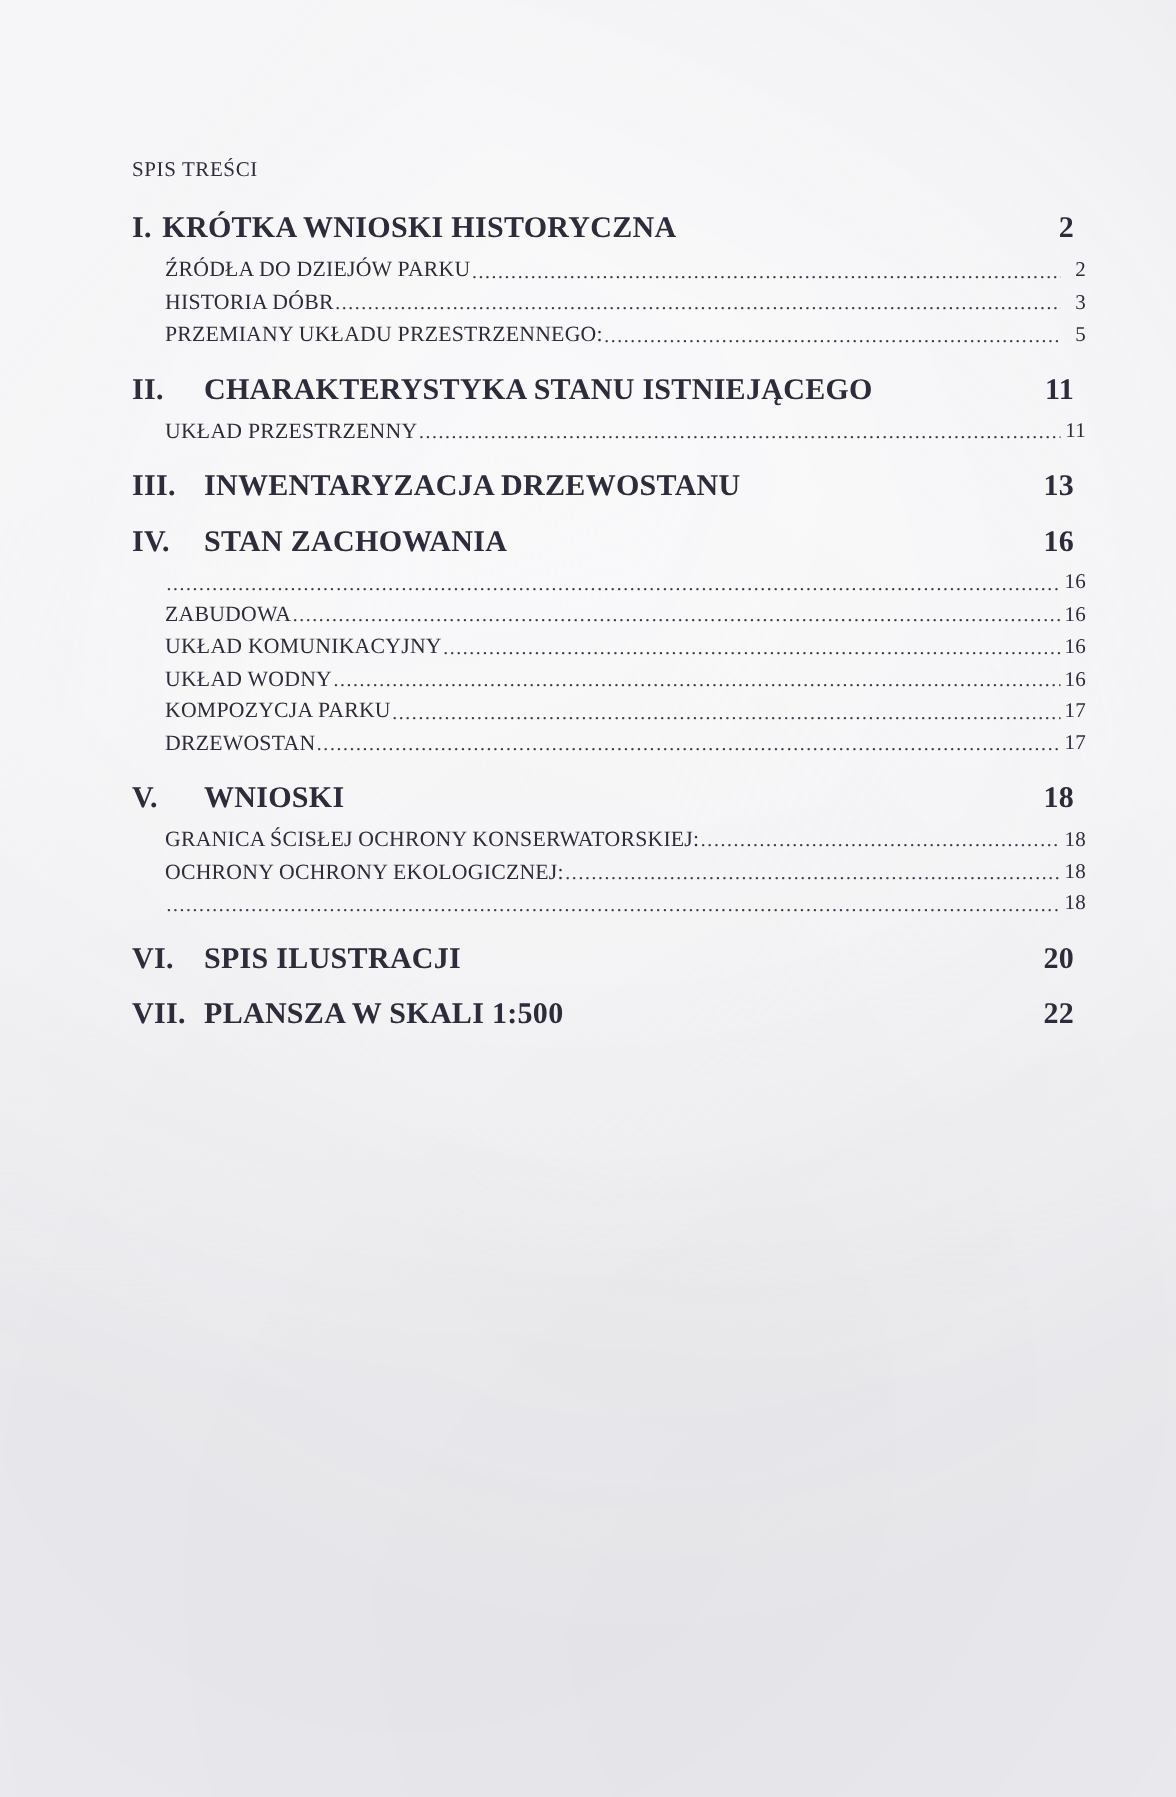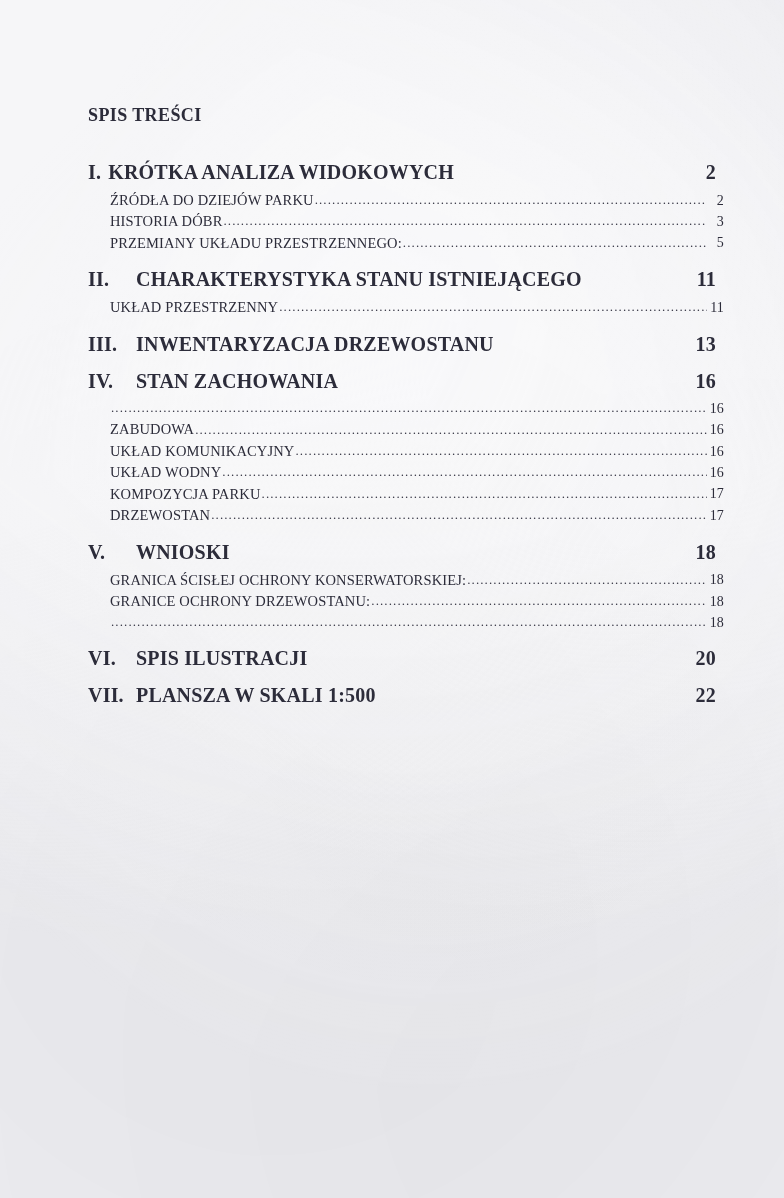--- a/index.html
+++ b/index.html
@@ -30,25 +30,25 @@
   }
 
   .toc {
     position: absolute;
     left: 88px;
     top: 106px;
     width: 636px;
   }
 
   .toc-title {
-    font-size: 18px;
-    font-weight: bold;
+    font-size: 14px;
+    font-weight: normal;
     letter-spacing: 0.4px;
     line-height: 1.1;
-    margin: 0 0 35px 0;
+    margin: 0 0 20px 0;
   }
 
   
   .l1 {
     display: flex;
     align-items: baseline;
     font-weight: bold;
     font-size: 20px;
     letter-spacing: 0.2px;
     margin-top: 14px;
@@ -115,21 +115,21 @@
 <body>
 
 <div class="paper-grain"></div>
 
 <div class="toc">
   <div class="toc-title">SPIS TREŚCI</div>
   <div id="toc-body">
       <div class="group">
         <div class="l1 tight">
           <span class="l1-num">I.</span>
-          <span class="l1-title">KRÓTKA ANALIZA WIDOKOWYCH</span>
+          <span class="l1-title">KRÓTKA WNIOSKI HISTORYCZNA</span>
           <span class="l1-page">2</span>
         </div>
         <div class="subs">
           <div class="l2">
             <span class="l2-text">ŹRÓDŁA DO DZIEJÓW PARKU </span>
             <span class="l2-leader">........................................................................................................................................................................................................</span>
             <span class="l2-page">2</span>
           </div>
           <div class="l2">
             <span class="l2-text">HISTORIA DÓBR </span>
@@ -208,21 +208,21 @@
           <span class="l1-title">WNIOSKI</span>
           <span class="l1-page">18</span>
         </div>
         <div class="subs">
           <div class="l2">
             <span class="l2-text">GRANICA ŚCISŁEJ OCHRONY KONSERWATORSKIEJ: </span>
             <span class="l2-leader">........................................................................................................................................................................................................</span>
             <span class="l2-page">18</span>
           </div>
           <div class="l2">
-            <span class="l2-text">GRANICE OCHRONY DRZEWOSTANU: </span>
+            <span class="l2-text">OCHRONY OCHRONY EKOLOGICZNEJ: </span>
             <span class="l2-leader">........................................................................................................................................................................................................</span>
             <span class="l2-page">18</span>
           </div>
           <div class="l2">
             <span class="l2-leader">........................................................................................................................................................................................................</span>
             <span class="l2-page">18</span>
           </div>
         </div>
       </div>
       <div class="group">

